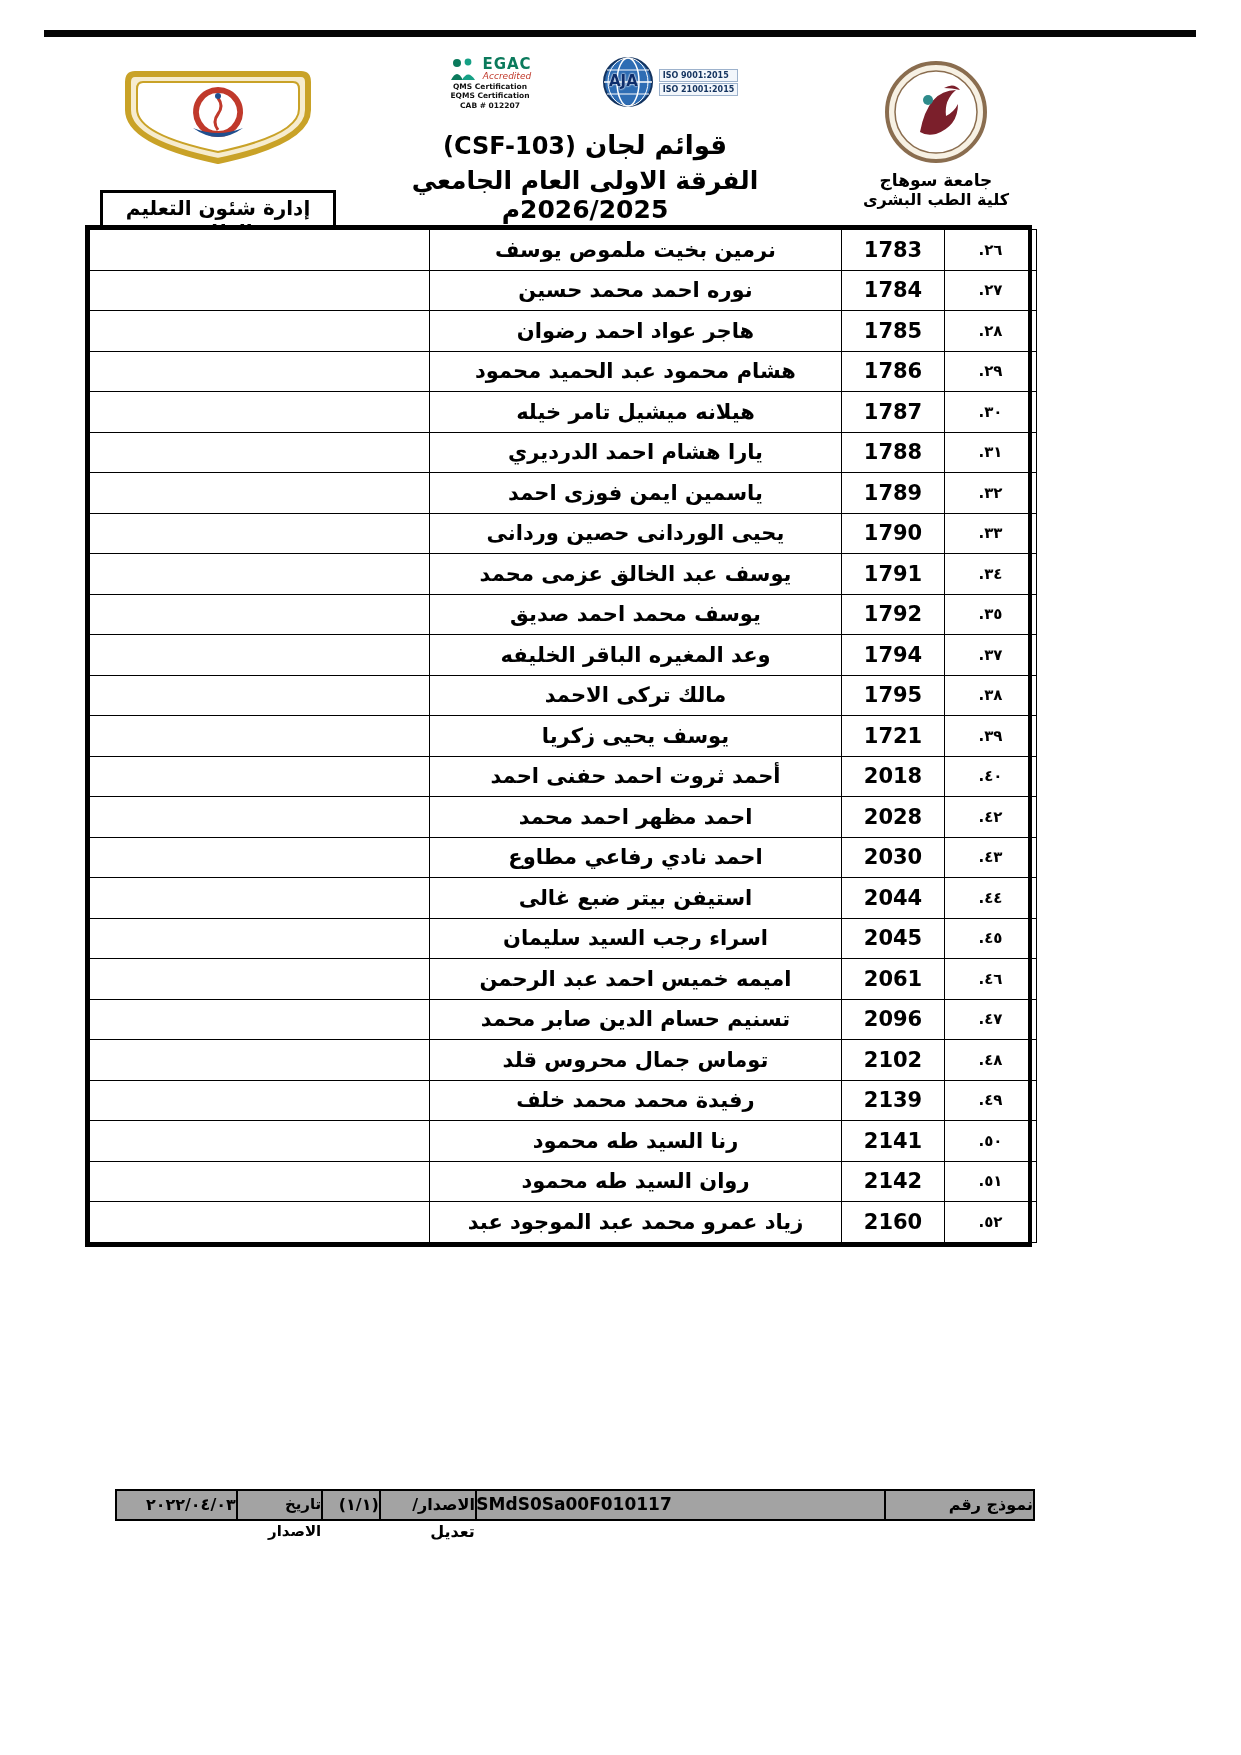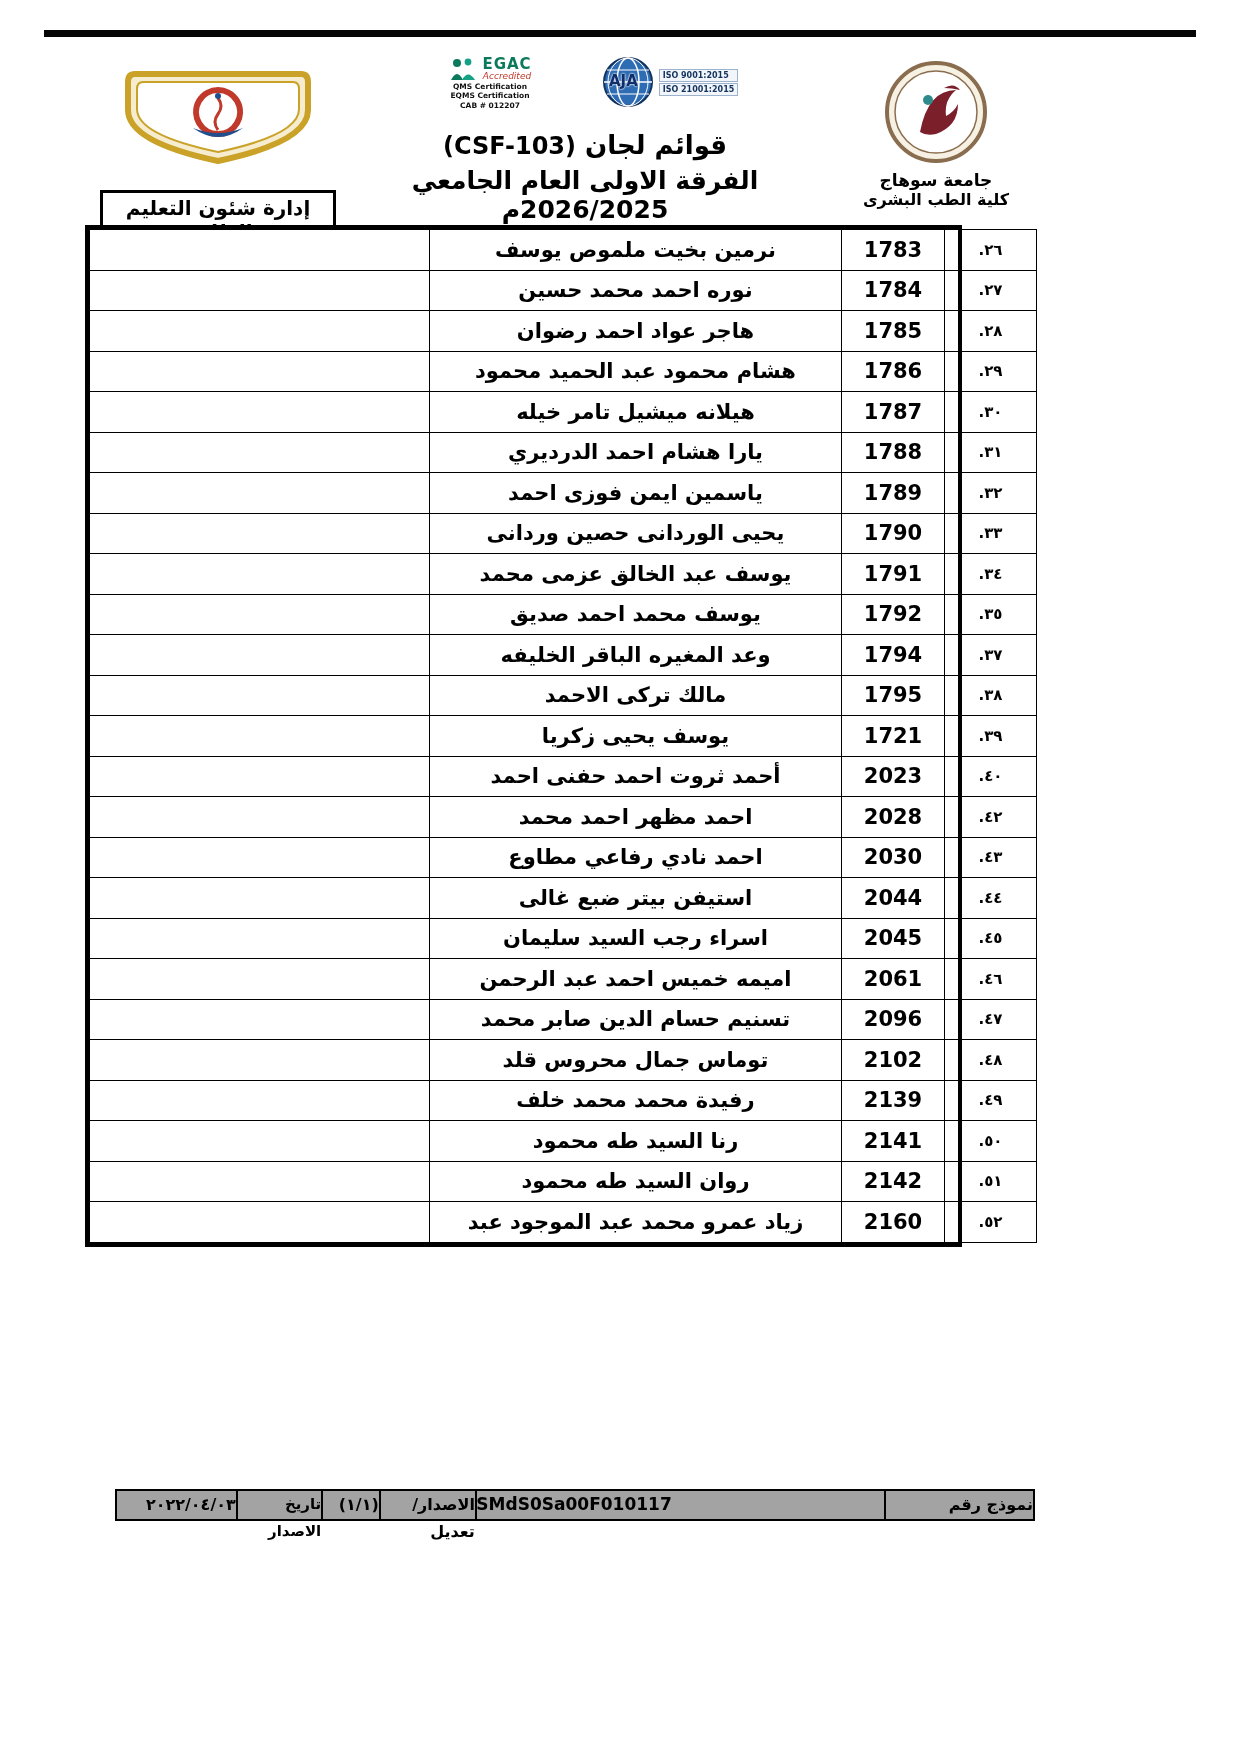--- a/index.html
+++ b/index.html
@@ -32,21 +32,21 @@
   .doc-title { margin-top:10px; font-size:26px; font-weight:bold; direction:rtl; }
   .doc-title .code { font-size:24px; }
   .doc-subtitle { margin-top:6px; font-size:25px; font-weight:bold; direction:rtl; }
 
   
   .header-right { position:absolute; left:862px; top:60px; width:148px; text-align:center; }
   .uni-name { margin-top:2px; font-size:17px; font-weight:bold; direction:rtl; }
   .uni-fac { font-size:16px; font-weight:bold; direction:rtl; }
 
   
-  .table-wrap { position:absolute; left:85px; top:225px; width:877px; border:4px solid #000; background:#fff; }
+  .table-wrap { position:absolute; left:85px; top:225px; width:947px; border:4px solid #000; background:#fff; }
   table.students { border-collapse:collapse; width:100%; table-layout:fixed; }
   table.students td { border:1.5px solid #000; height:40.5px; vertical-align:middle; overflow:hidden; }
   td.c-empty  { }
   td.c-name   { font-size:21px; font-weight:bold; text-align:center; direction:rtl; }
   td.c-seat   { font-size:21px; font-weight:bold; text-align:center; }
   td.c-idx    { font-size:15px; font-weight:bold; text-align:center; direction:rtl; }
 
   
   .footer { position:absolute; left:115px; top:1489px; width:920px; display:flex; direction:rtl; }
   .fbox { border:2.5px solid #000; height:32px; line-height:27px; 
@@ -215,21 +215,21 @@
           </tr>
           <tr>
             <td class="c-empty"></td>
             <td class="c-name">يوسف يحيى زكريا</td>
             <td class="c-seat">1721</td>
             <td class="c-idx">٣٩.</td>
           </tr>
           <tr>
             <td class="c-empty"></td>
             <td class="c-name">أحمد ثروت احمد حفنى احمد</td>
-            <td class="c-seat">2023</td>
+            <td class="c-seat">2018</td>
             <td class="c-idx">٤٠.</td>
           </tr>
           <tr>
             <td class="c-empty"></td>
             <td class="c-name">احمد مظهر احمد محمد</td>
             <td class="c-seat">2028</td>
             <td class="c-idx">٤٢.</td>
           </tr>
           <tr>
             <td class="c-empty"></td>

